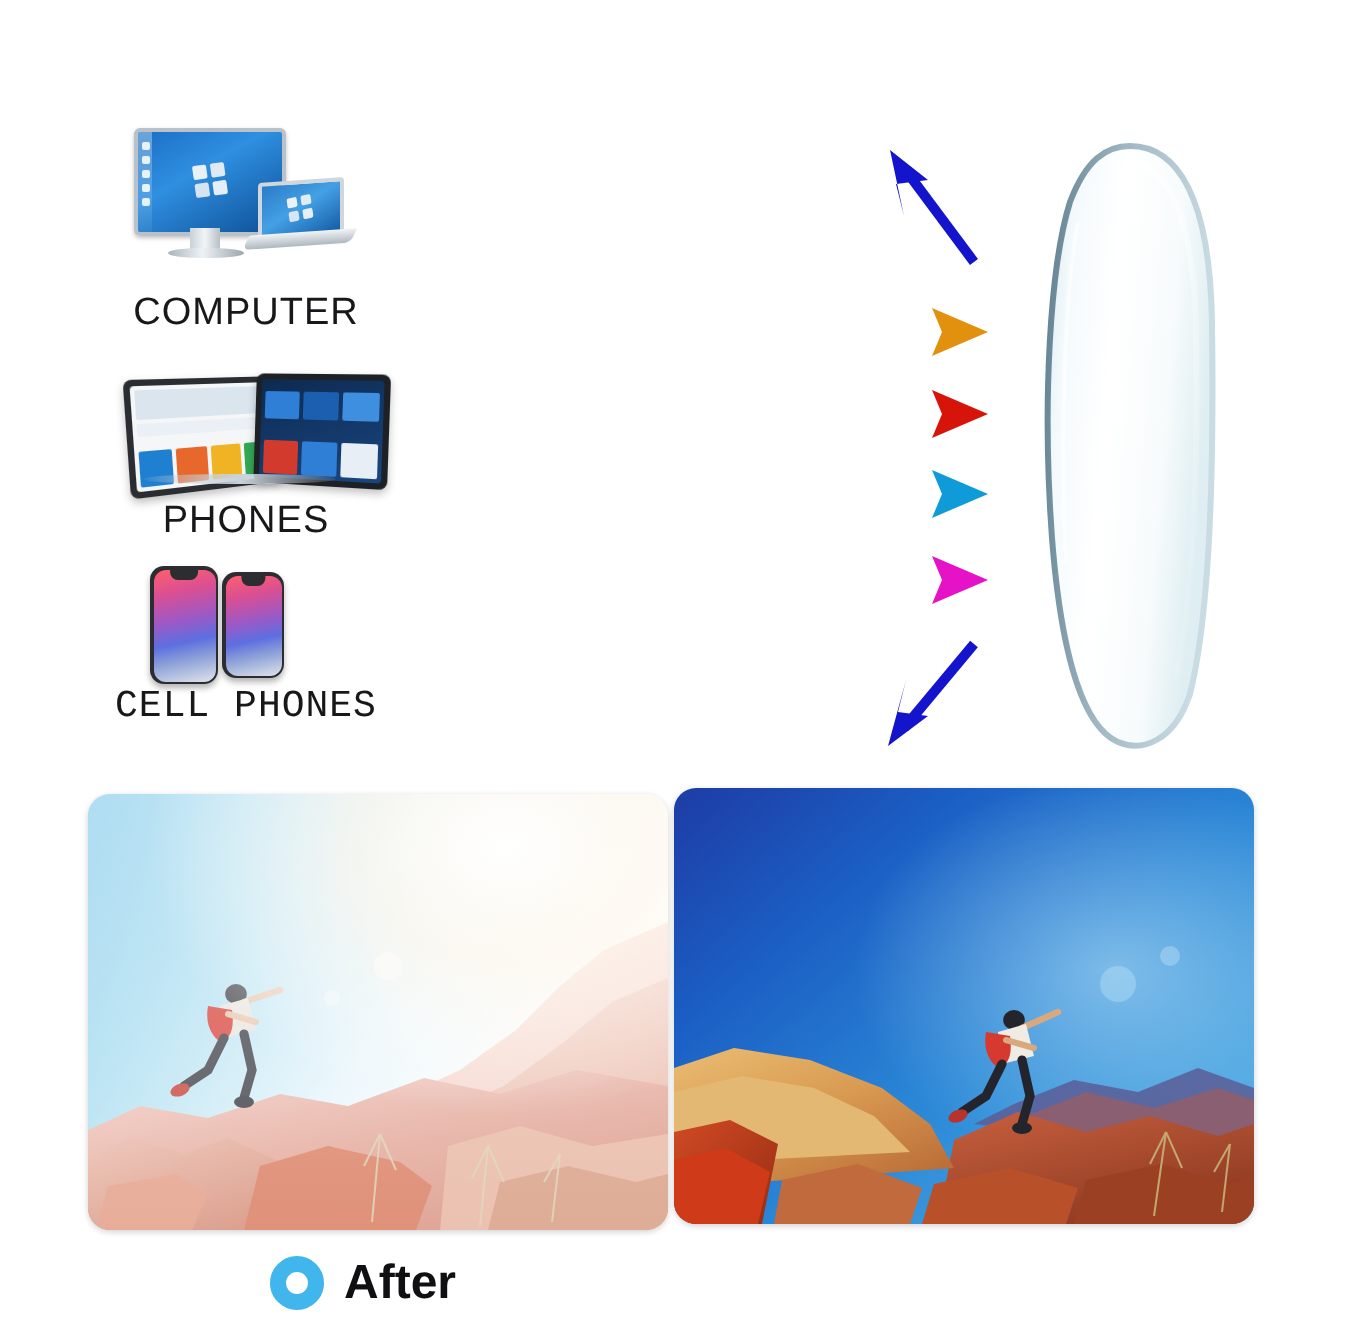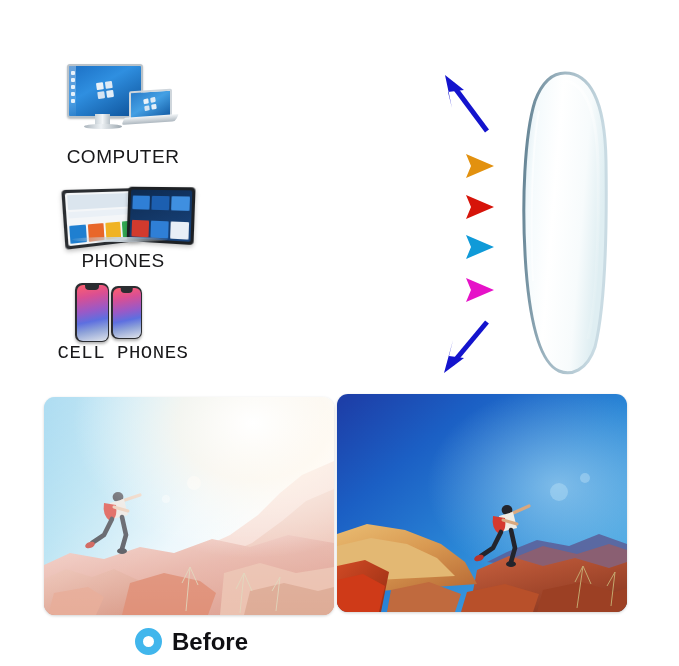--- a/index.html
+++ b/index.html
@@ -487,16 +487,16 @@
       <ellipse cx="142" cy="164" rx="5" ry="3" fill="#b8332a" transform="rotate(-20 142 164)"></ellipse>
       <ellipse cx="174" cy="170" rx="5" ry="3" fill="#23242c"></ellipse>
     </g>
 
     <circle cx="222" cy="98" r="9" fill="#bfe4f7" opacity="0.38"></circle>
     <circle cx="248" cy="84" r="5" fill="#d6eefb" opacity="0.32"></circle>
   </svg>
 
   <div class="legend-item legend-before">
     <span class="ring"></span>
-    <span class="legend-text">Before</span>
+    <span class="legend-text">After</span>
   </div>
 
 </div>
 
 </body></html>

